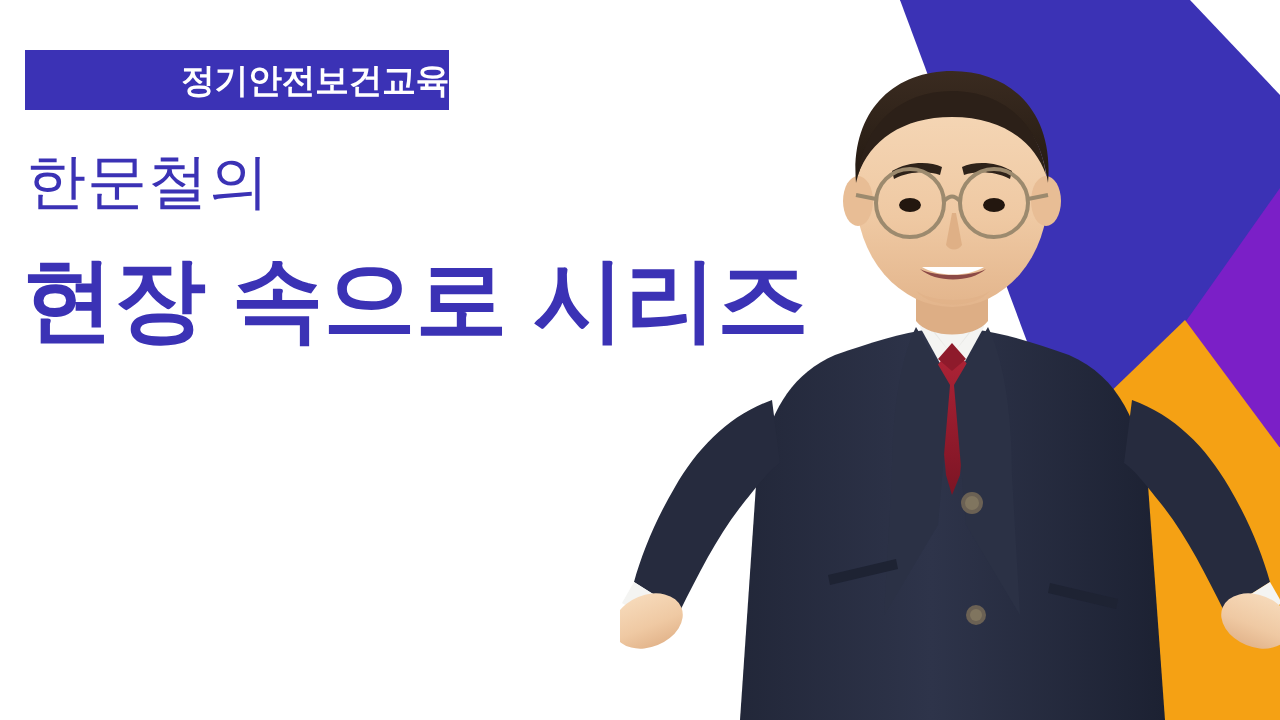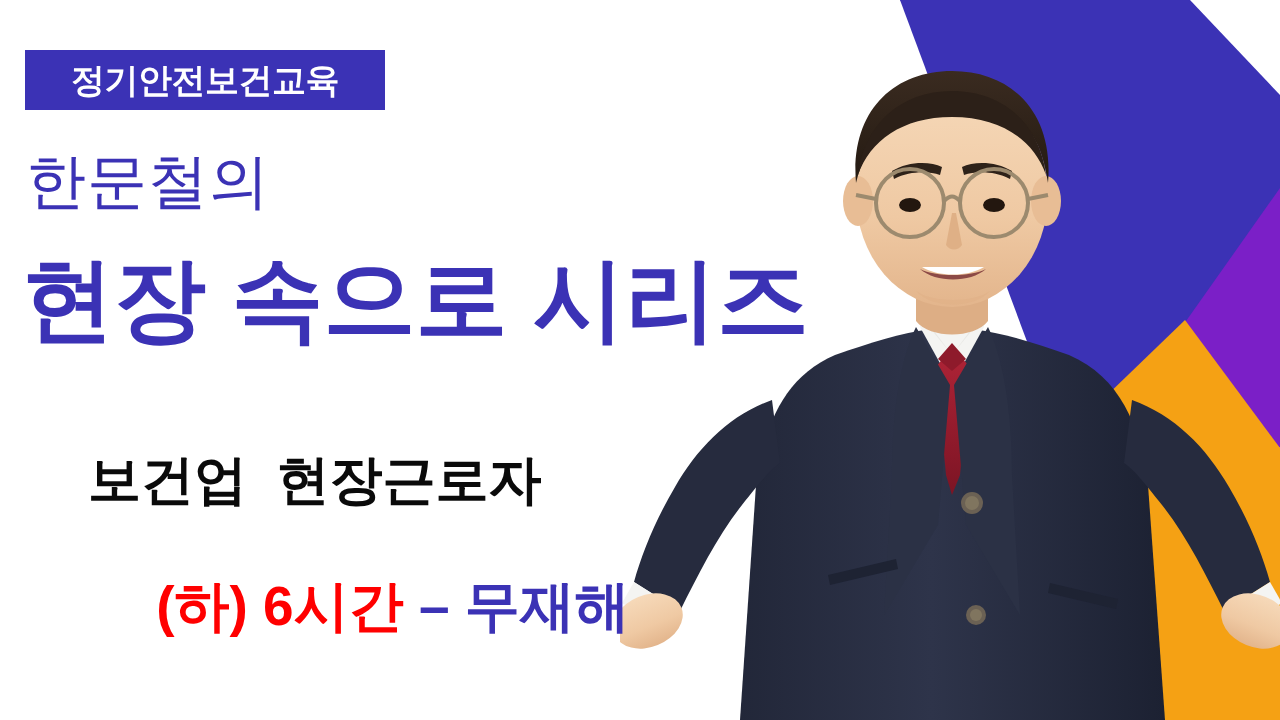--- a/index.html
+++ b/index.html
@@ -33,26 +33,26 @@
     width: 660px;
     height: 665px;
   }
   #presenter svg { display: block; width: 100%; height: 100%; }
 
   
   #badge {
     position: absolute;
     left: 25px;
     top: 50px;
-    width: 360px;
+    width: 424px;
     height: 60px;
     background: #3B32B5;
     display: flex;
     align-items: center;
-    justify-content: center;
+    justify-content: flex-end;
   }
   #badge-label {
     color: #ffffff;
     font-size: 34px;
     font-weight: 700;
     letter-spacing: -0.5px;
     line-height: 1;
     white-space: nowrap;
   }
 
@@ -238,19 +238,15 @@
   </div>
 
   <div id="badge">
     <span id="badge-label">정기안전보건교육</span>
   </div>
 
   <div id="title-1">한문철의</div>
 
   <div id="title-2">현장 속으로 시리즈</div>
 
-  <div id="subtitle-1">보건업  현장근로자</div>
-
-  <div id="subtitle-2">
-    <span class="red-part">(하) 6시간 </span><span class="blue-part">– 무재해</span>
-  </div>
+
 
 </div>
 
 </body></html>

